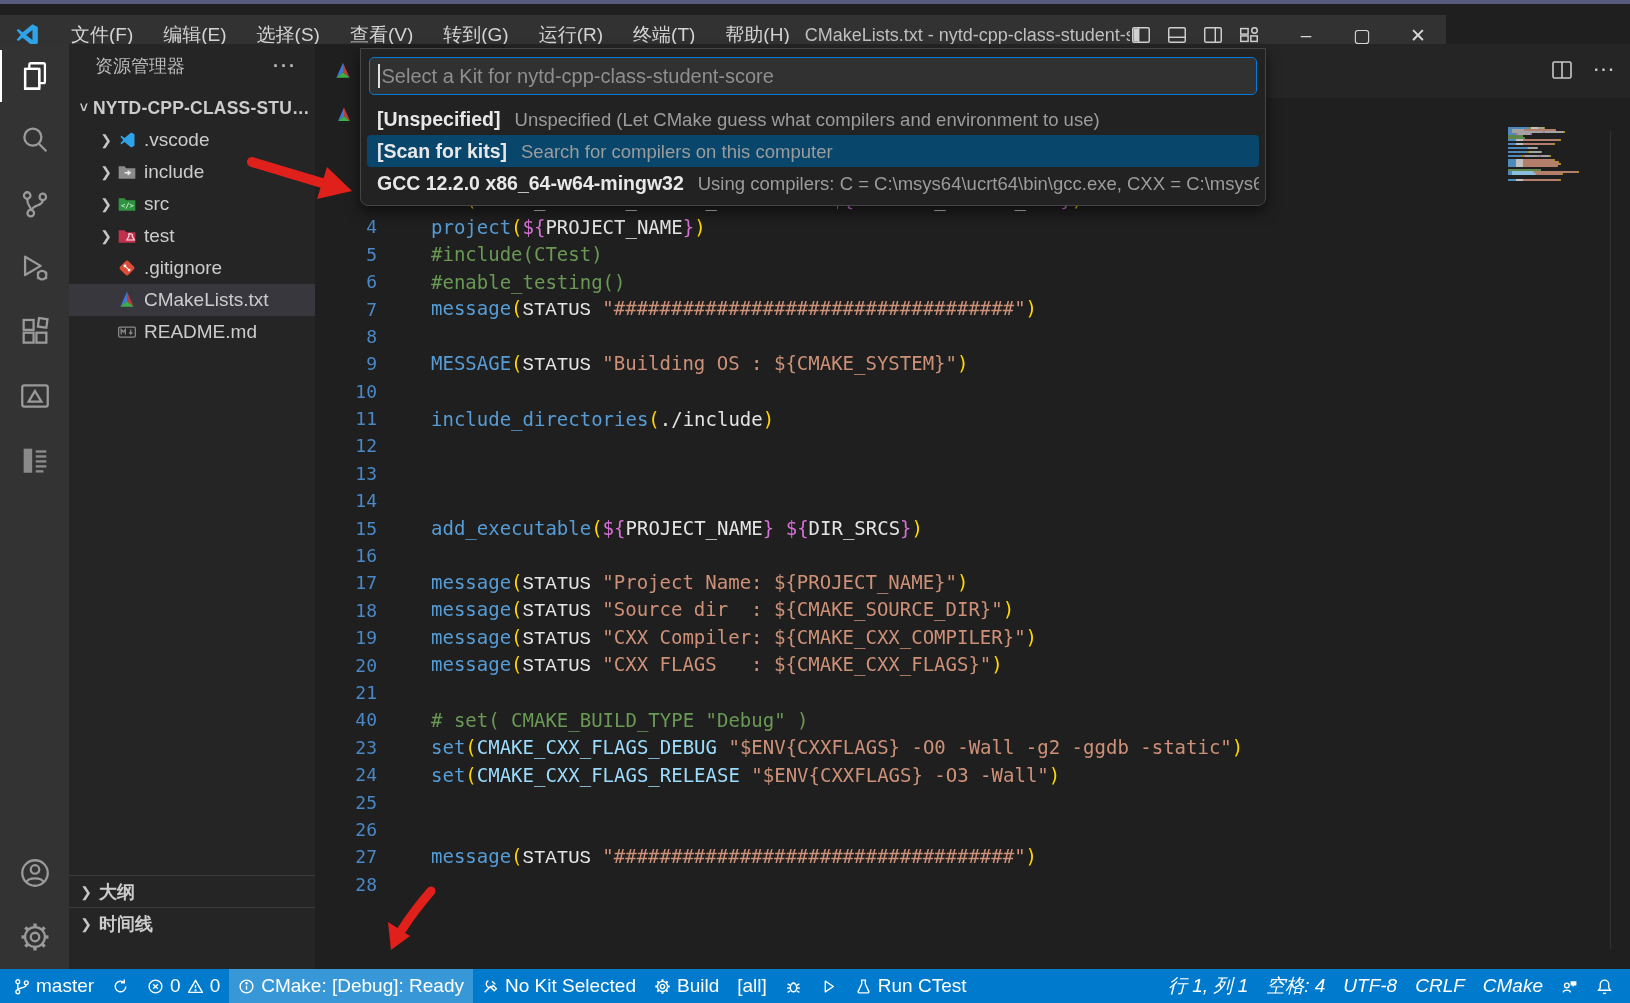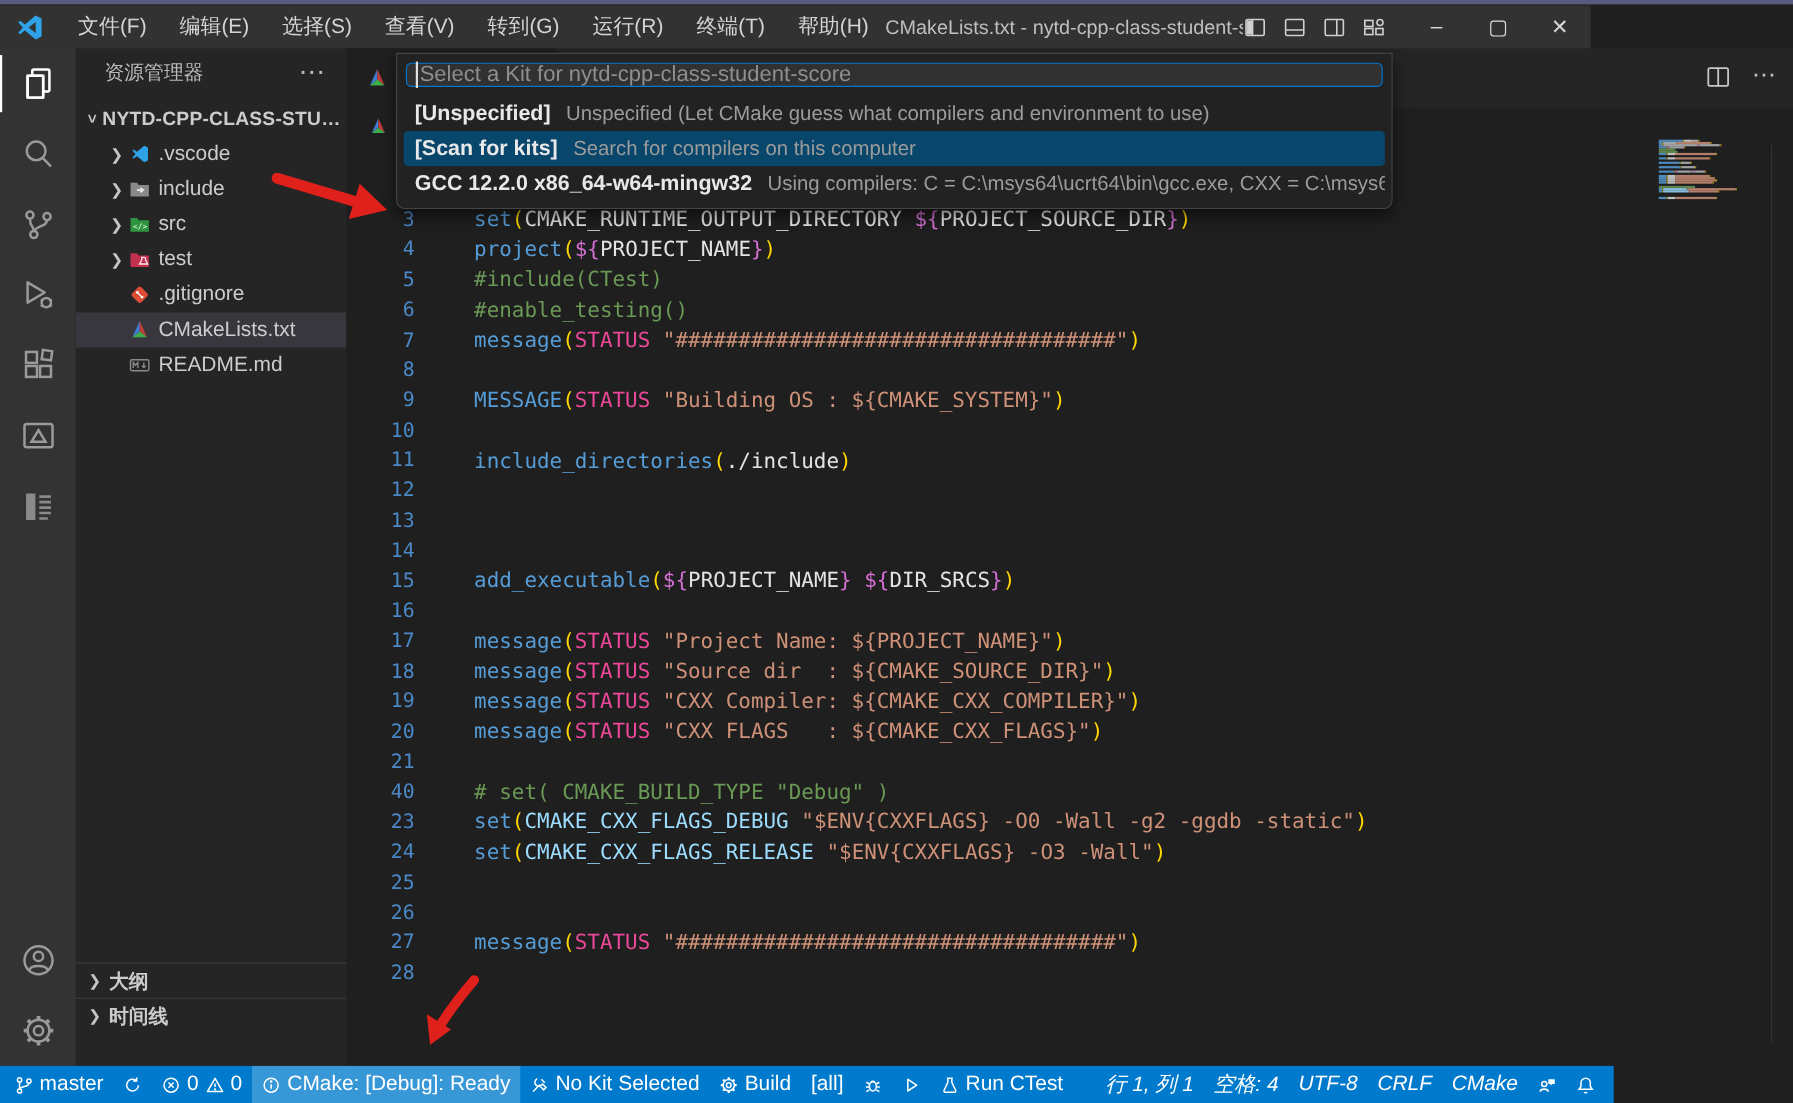--- a/index.html
+++ b/index.html
@@ -2,21 +2,21 @@
 <html><head>
 <meta charset="utf-8">
 <style>
   * { margin:0; padding:0; box-sizing:border-box; }
   html,body { width:1630px; height:1003px; overflow:hidden; background:#1f1f1f;
     font-family:"Liberation Sans","DejaVu Sans",sans-serif; }
   #stage { position:relative; width:1630px; height:1003px; background:#1f1f1f; }
 
   
   #topaccent { position:absolute; left:0; top:0; width:1630px; height:4px; background:#585b7d; }
-  #titlebar { position:absolute; left:0; top:5px; width:1446px; height:40px; background:#323233;
+  #titlebar { position:absolute; left:0; top:15px; width:1446px; height:40px; background:#323233;
     display:flex; align-items:center; color:#cccccc; }
   #vscode-logo { width:26px; height:26px; margin:0 16px 0 14px; }
   #menubar { display:flex; }
   .menu-item { padding:0 15px; font-size:19px; line-height:40px; color:#d4d4d4; cursor:default; }
   #window-title { flex:1; text-align:right; font-size:18px; color:#bfbfbf; white-space:nowrap;
     overflow:hidden; padding-right:14px; }
   .layout-icons { display:flex; gap:14px; margin-right:18px; }
   .layout-icons svg { width:22px; height:22px; }
   .win-controls { display:flex; }
   .win-btn { width:56px; height:40px; display:flex; align-items:center; justify-content:center; color:#d8d8d8; font-size:19px; }
@@ -54,42 +54,42 @@
     display:flex; align-items:center; padding-left:20px; gap:8px; color:#9d9d9d; font-size:17px; }
   #breadcrumbs svg { width:18px; height:18px; }
 
   #editor { position:absolute; left:315px; top:131px; width:1315px; height:838px; background:#1f1f1f; overflow:hidden;
     font-family:"DejaVu Sans Mono","Liberation Mono",monospace; font-size:19px; }
   .code-line { display:flex; height:27.4px; align-items:center; white-space:pre; }
   .ln { width:62px; text-align:right; color:#4a88c7; flex:0 0 62px; font-size:18px; }
   .code { margin-left:54px; }
   .tok-fn{color:#569cd6;} .tok-par{color:#ffd700;} .tok-br{color:#d670d6;}
   .tok-tx{color:#e4e4e4;} .tok-pr{color:#9cdcfe;} .tok-st{color:#ce9178;}
-  .tok-cm{color:#6a9955;} .tok-kw{color:#ec4899;}
+  .tok-cm{color:#6a9955;} .tok-kw{color:#e5e5e5;font-family:Liberation Mono, monospace;}
 
   #minimap { position:absolute; left:1508px; top:127px; width:96px; }
   .mm-row { height:2px; display:flex; }
   .mm-seg { height:1.6px; opacity:.85; }
   #editor-rule { position:absolute; left:1610px; top:131px; width:1px; height:818px; background:#313134; }
 
   
   #quickpick { position:absolute; left:360px; top:48px; width:906px; background:#222223;
     border:1px solid #454545; border-radius:0 0 8px 8px; box-shadow:0 6px 14px rgba(0,0,0,.55); z-index:20; padding-bottom:6px; }
-  #qp-input { margin:8px; height:22px; background:#313131; border:1.5px solid #0078d4; border-radius:5px;
+  #qp-input { margin:8px; height:38px; background:#313131; border:1.5px solid #0078d4; border-radius:5px;
     display:flex; align-items:center; padding-left:8px; }
   #qp-caret { width:1.5px; height:24px; background:#e0e0e0; margin-right:2px; }
   #qp-placeholder { color:#8f8f8f; font-size:20px; }
   .qp-row { margin:0 6px; height:32px; border-radius:4px; display:flex; align-items:baseline; padding:0 10px;
     color:#e8e8e8; white-space:nowrap; overflow:hidden; line-height:32px; }
   .qp-row.selected { background:#08466b; }
   .qp-label { font-weight:bold; font-size:19.5px; }
   .qp-desc { margin-left:14px; font-size:18.5px; color:#9c9c9c; font-weight:normal; }
 
   
-  #statusbar { position:absolute; left:0; top:969px; width:1467px; height:34px; background:#007acc;
+  #statusbar { position:absolute; left:0; top:969px; width:1630px; height:34px; background:#007acc;
     display:flex; align-items:center; justify-content:space-between; color:#ffffff; font-size:19px; z-index:30; }
   .sb-group { display:flex; align-items:center; height:34px; }
   .sb-item { display:flex; align-items:center; gap:6px; padding:0 9px; height:34px; white-space:nowrap; }
   .sb-item.hl { background:rgba(255,255,255,.22); }
   .sb-item svg { width:17px; height:17px; }
   #sb-left { margin-left:4px; } #sb-right { margin-right:8px;font-style:italic; }
 
   
   #arrows { position:absolute; left:0; top:0; width:1630px; height:1003px; z-index:40; pointer-events:none; }
 </style>

